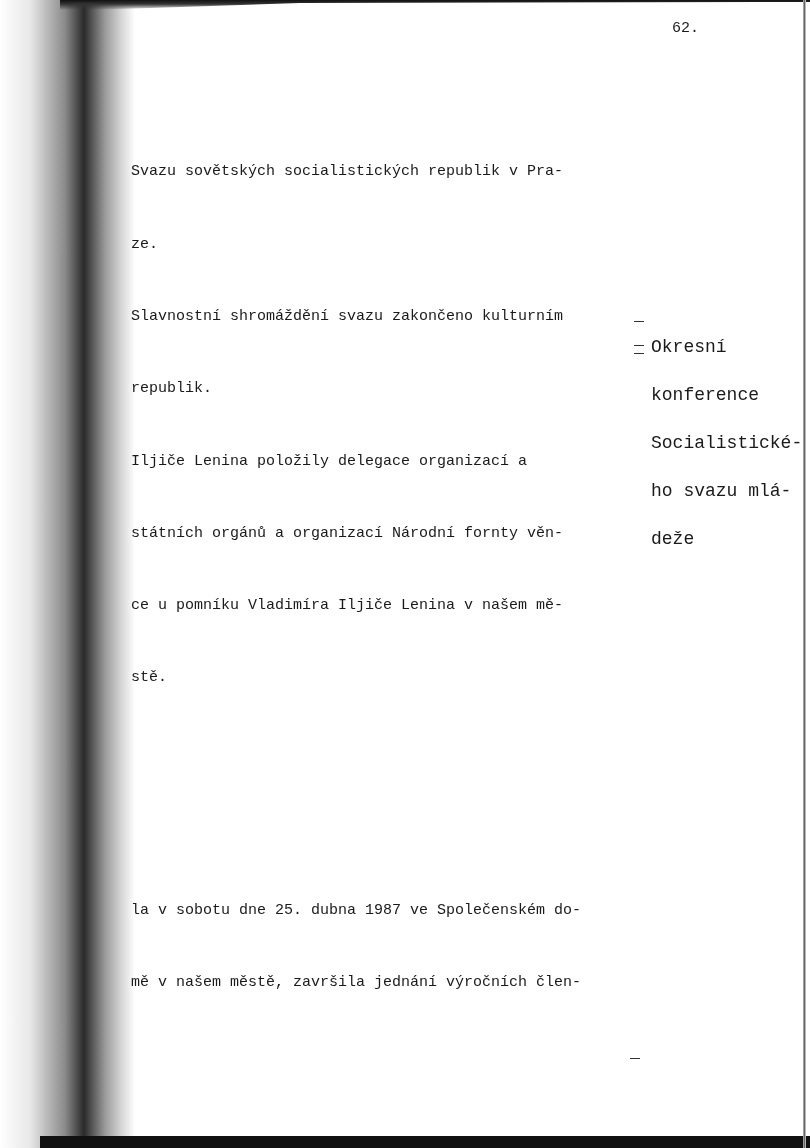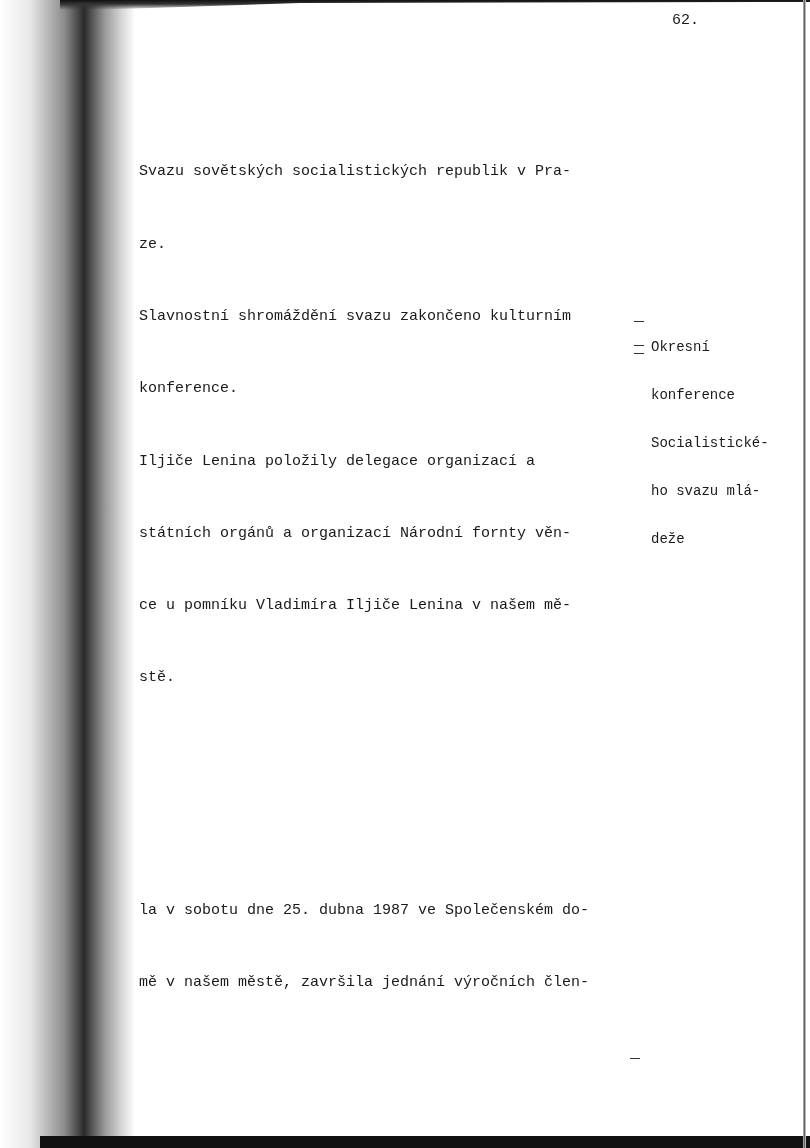--- a/index.html
+++ b/index.html
@@ -20,50 +20,50 @@
     }
     .bottom-bar {
       position: absolute; left: 40px; top: 1136px; width: 770px; height: 12px;
       background: #111;
     }
     .right-edge {
       position: absolute; left: 803px; top: 0; width: 3px; height: 1148px;
       background: linear-gradient(to right, #bbb, #666, #ddd);
     }
     .page-number {
-      position: absolute; left: 672px; top: 12px; font-size: 15px;
+      position: absolute; left: 672px; top: 20px; font-size: 15px;
     }
     .body-text {
       position: absolute; left: 131px; top: 64px; width: 520px;
       font-size: 15px; line-height: 24.1px; white-space: pre;
     }
-    .line { display: block; height: 24.1px; margin-left: 8px; }
+    .line { display: block; height: 24.1px; }
     .gap { display: block; height: 16px; }
     .margin-note {
       position: absolute; left: 651px; top: 307px;
-      font-size: 14px; line-height: 16px; white-space: pre;
+      font-size: 18px; line-height: 16px; white-space: pre;
     }
     .dash { position: absolute; width: 10px; height: 1px; background: #333; }
   </style>
 </head>
 <body>
 
 <div class="left-shadow"></div>
 <div class="top-bar"></div>
 <div class="bottom-bar"></div>
 <div class="right-edge"></div>
 
 <div class="page-number">62.</div>
 
 <div class="body-text">
   <div>
     <span class="line">Svazu sovětských socialistických republik v Pra-</span>
     <span class="line">ze.</span>
     <span class="line">Slavnostní shromáždění svazu zakončeno kulturním</span>
-    <span class="line">konference.</span>
+    <span class="line">republik.</span>
     <span class="line">Iljiče Lenina položily delegace organizací a</span>
     <span class="line">státních orgánů a organizací Národní fornty věn-</span>
     <span class="line">ce u pomníku Vladimíra Iljiče Lenina v našem mě-</span>
     <span class="line">stě.</span>
   </div>
   <span class="gap"></span>
   <div>
     <span class="line">la v sobotu dne 25. dubna 1987 ve Společenském do-</span>
     <span class="line">mě v našem městě, završila jednání výročních člen-</span>
     

